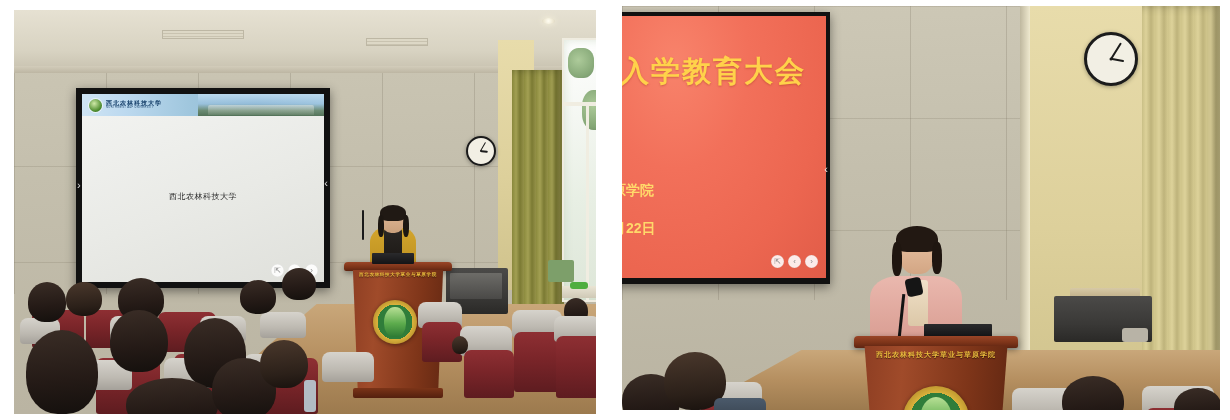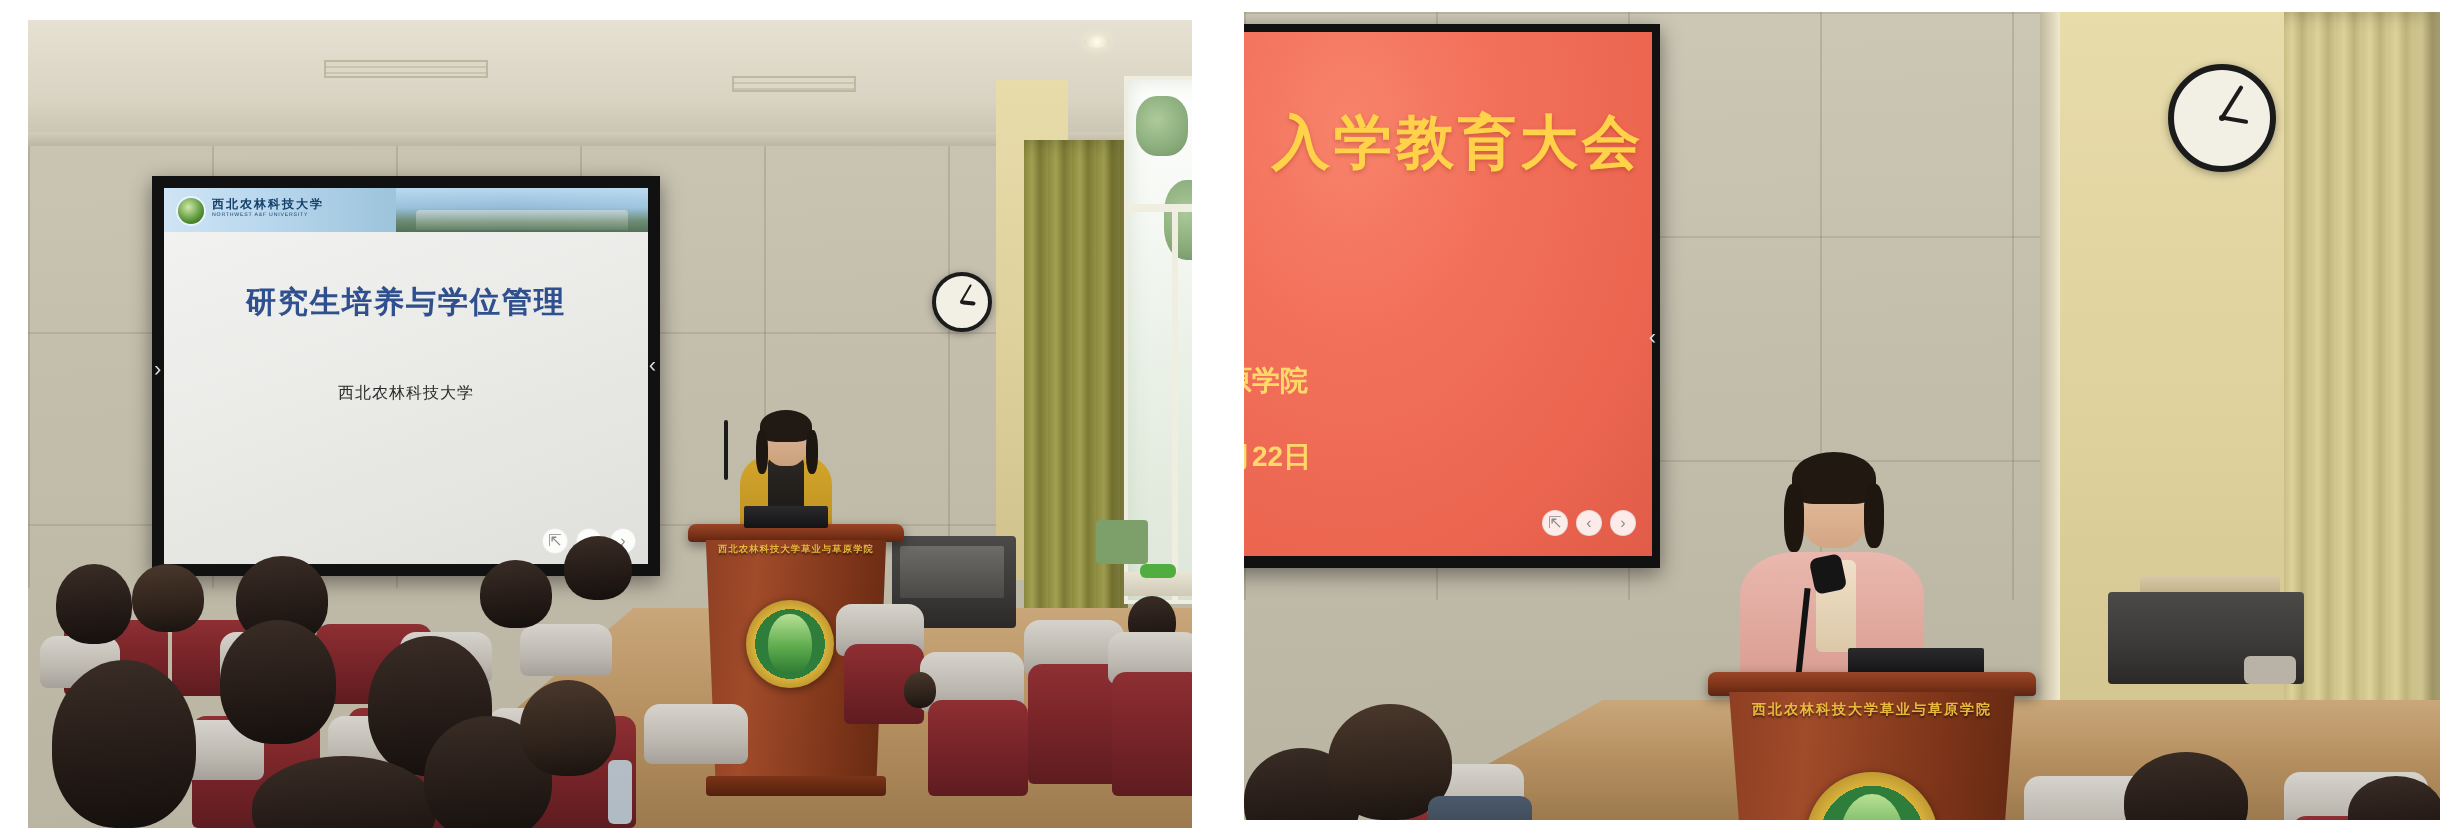--- a/index.html
+++ b/index.html
@@ -298,21 +298,20 @@
       <div class="screen-inner" style="left:6px;top:6px;right:6px;bottom:6px;">
         <div class="slide-white">
           <div class="slide-banner" style="height:22px;">
             <div class="uni-logo"></div>
             <div class="uni-name">
               <span>西北农林科技大学</span>
               <small>NORTHWEST A&amp;F UNIVERSITY</small>
             </div>
             <div class="banner-photo"></div>
           </div>
-          <div class="slide-title" style="top:48px;font-size:15px;letter-spacing:1px;">研究生培养与学位管理</div>
           <div class="slide-sub" style="top:97px;font-size:8px;letter-spacing:.5px;">西北农林科技大学</div>
           <div class="nav-pills" style="right:6px;bottom:5px;">
             <div class="pill">⇱</div>
             <div class="pill">‹</div>
             <div class="pill">›</div>
           </div>
         </div>
       </div>
       <div class="edge-arrow" style="left:1px;top:92px;">›</div>
       <div class="edge-arrow" style="right:2px;top:90px;">‹</div>
@@ -393,21 +392,21 @@
     <div class="wall"></div>
     <div class="panel-grid" style="left:0;top:0;right:0;bottom:110px;background-size:96px 112px;"></div>
 
     <div class="wall-warm" style="left:404px;top:0;width:124px;bottom:0;"></div>
     <div class="curtain pale" style="left:520px;top:0;width:78px;bottom:0;"></div>
     <div style="position:absolute;left:398px;top:0;width:10px;bottom:0;background:linear-gradient(90deg,#bfb89f,#efe9cf);"></div>
 
     <div class="screen-frame" style="left:-10px;top:6px;width:218px;height:272px;">
       <div class="screen-inner" style="left:4px;top:4px;right:4px;bottom:6px;">
         <div class="slide-red">
-          <div class="red-title" style="left:20px;top:36px;font-size:29px;letter-spacing:2px;">入学教育大会</div>
+          <div class="red-title" style="left:4px;top:36px;font-size:29px;letter-spacing:2px;">入学教育大会</div>
           <div class="red-line" style="left:-4px;top:166px;font-size:14px;">原学院</div>
           <div class="red-line" style="left:-4px;top:204px;font-size:14px;">月22日</div>
           <div class="nav-pills" style="right:8px;bottom:10px;">
             <div class="pill">⇱</div>
             <div class="pill">‹</div>
             <div class="pill">›</div>
           </div>
         </div>
       </div>
       <div class="edge-arrow" style="right:2px;top:152px;">‹</div>

